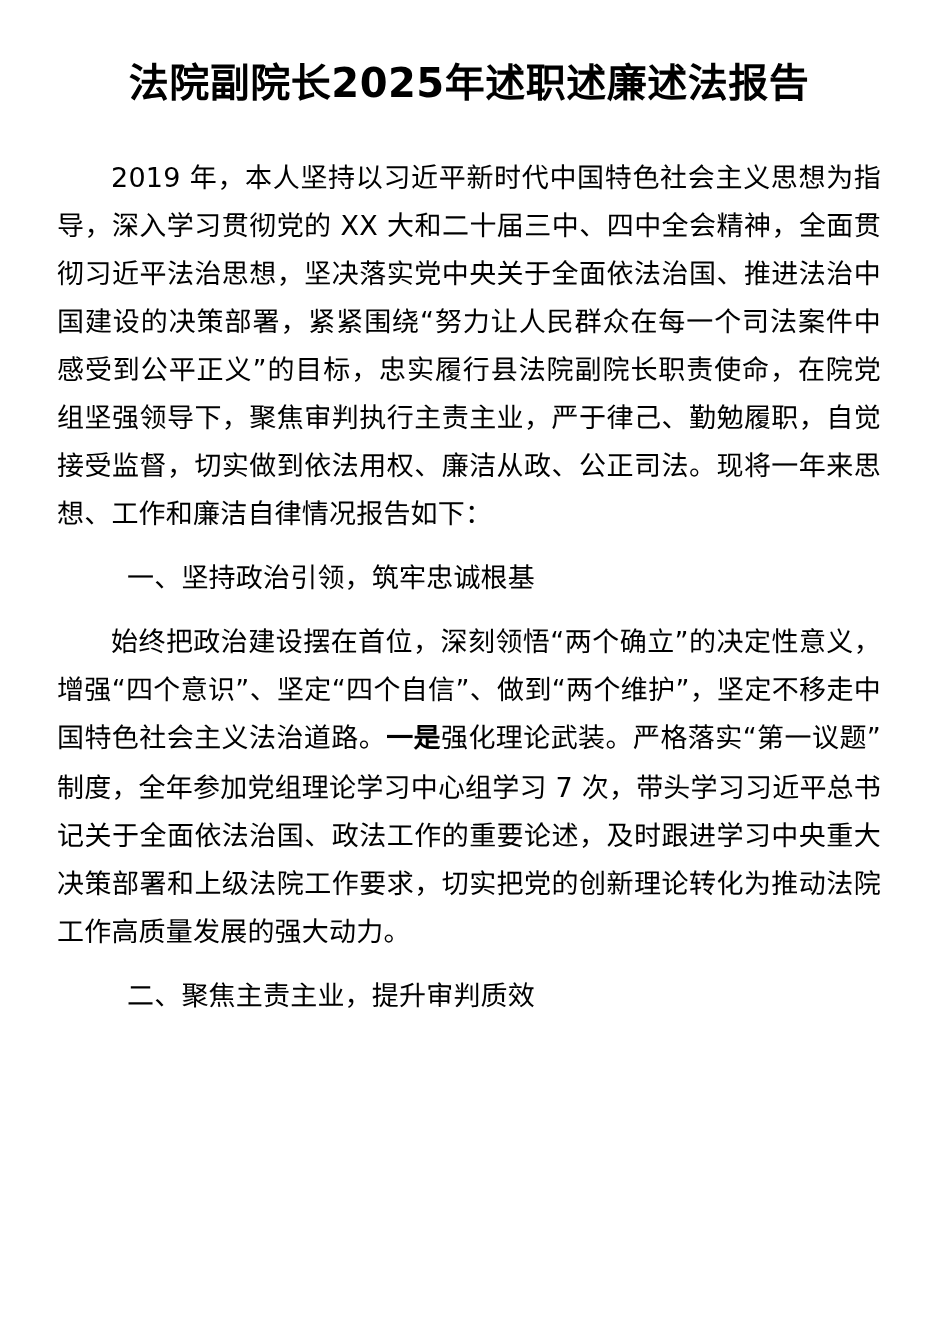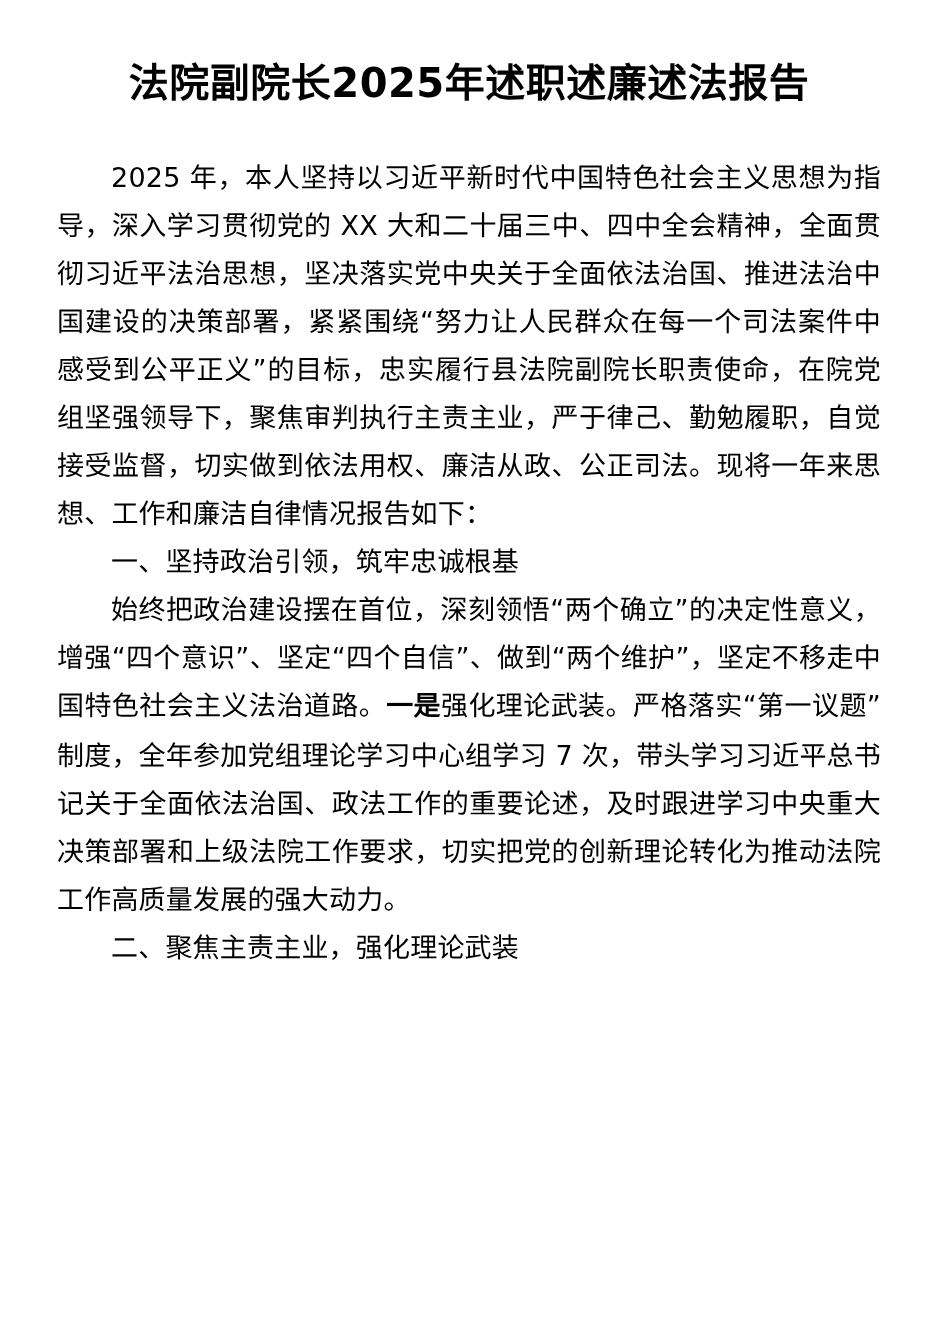--- a/index.html
+++ b/index.html
@@ -53,21 +53,21 @@
     letter-spacing: 0.2px;
     word-break: break-all;
     text-indent: 2em;
   }
 
   p.para.no-indent {
     text-indent: 0;
   }
 
   p.heading {
-    margin: 0;
+    margin: 16px;
     padding: 0;
     font-size: 27px;
     line-height: 48px;
     text-align: left;
     text-indent: 2em;
     letter-spacing: 0.2px;
   }
 
   b.em {
     font-weight: 700;
@@ -80,27 +80,27 @@
 </style>
 </head>
 <body>
 
 <div class="page">
 
   <h1 class="doc-title">法院副院长2025年述职述廉述法报告</h1>
 
   <div class="body-block">
 
-    <p class="para">2025 年，本人坚持以习近平新时代中国特色社会主义思想为指导，深入学习贯彻党的 XX 大和二十届三中、四中全会精神，全面贯彻习近平法治思想，坚决落实党中央关于全面依法治国、推进法治中国建设的决策部署，紧紧围绕“努力让人民群众在每一个司法案件中感受到公平正义”的目标，忠实履行县法院副院长职责使命，在院党组坚强领导下，聚焦审判执行主责主业，严于律己、勤勉履职，自觉接受监督，切实做到依法用权、廉洁从政、公正司法。现将一年来思想、工作和廉洁自律情况报告如下：</p>
+    <p class="para">2019 年，本人坚持以习近平新时代中国特色社会主义思想为指导，深入学习贯彻党的 XX 大和二十届三中、四中全会精神，全面贯彻习近平法治思想，坚决落实党中央关于全面依法治国、推进法治中国建设的决策部署，紧紧围绕“努力让人民群众在每一个司法案件中感受到公平正义”的目标，忠实履行县法院副院长职责使命，在院党组坚强领导下，聚焦审判执行主责主业，严于律己、勤勉履职，自觉接受监督，切实做到依法用权、廉洁从政、公正司法。现将一年来思想、工作和廉洁自律情况报告如下：</p>
 
     <p class="heading">一、坚持政治引领，筑牢忠诚根基</p>
 
     <p class="para">
       <span>始终把政治建设摆在首位，深刻领悟“两个确立”的决定性意义，增强“四个意识”、坚定“四个自信”、做到“两个维护”，坚定不移走中国特色社会主义法治道路。</span><b class="em">一是</b><span>强化理论武装。严格落实“第一议题”制度，全年参加党组理论学习中心组学习 7 次，带头学习习近平总书记关于全面依法治国、政法工作的重要论述，及时跟进学习中央重大决策部署和上级法院工作要求，切实把党的创新理论转化为推动法院工作高质量发展的强大动力。</span>
     </p>
 
 
-    <p class="heading">二、聚焦主责主业，强化理论武装</p>
+    <p class="heading">二、聚焦主责主业，提升审判质效</p>
 
     <div class="spacer-bottom"></div>
 
   </div>
 </div>
 
 </body></html>

